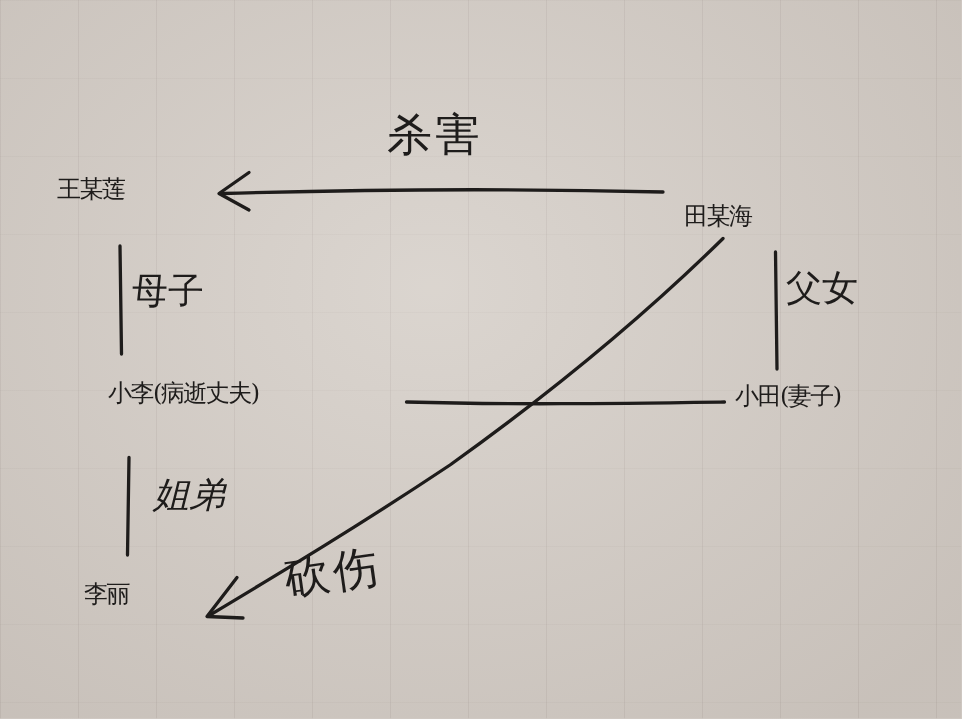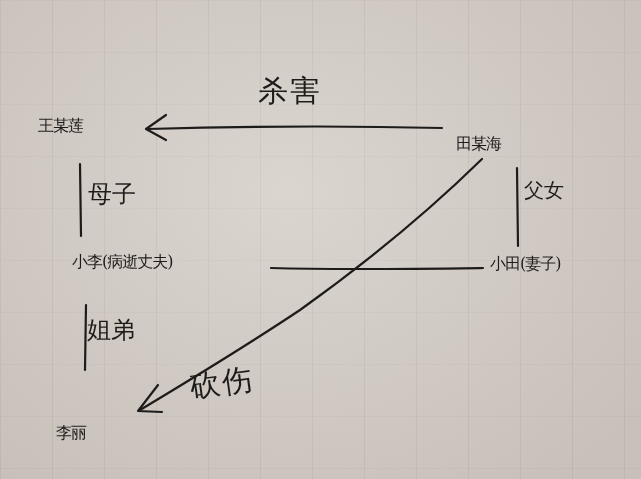--- a/index.html
+++ b/index.html
@@ -20,21 +20,21 @@
     .paper::after {
       content: ""; position: absolute; inset: 0;
       background: radial-gradient(ellipse at 45% 40%, rgba(255,255,255,0.18), rgba(120,110,105,0.12) 90%);
     }
     svg.edges { position: absolute; left: 0; top: 0; }
     .node, .edge-label {
       position: absolute; color: #1e1c1b; white-space: nowrap;
       font-family: "DejaVu Serif", serif; line-height: 1;
     }
     .node { font-size: 16px; letter-spacing: -1px; }
-    .edge-label { font-size: 20px; }
+    .edge-label { font-size: 24px; }
     .edge-label.big { font-size: 30px; letter-spacing: 2px; }
     .edge-label.small { font-size: 24px; }
   </style>
 </head>
 <body>
 
 <div class="paper"></div>
 
 <svg class="edges" width="641" height="479" viewBox="0 0 641 479">
   <g fill="none" stroke="#1e1c1b" stroke-width="2.2" stroke-linecap="round" stroke-linejoin="round">
@@ -52,19 +52,19 @@
 
     <path d="M482 159 C 430 210, 370 260, 300 310 C 240 350, 190 380, 140 410"></path>
     <path d="M158 385 L138 411 L162 412"></path>
   </g>
 </svg>
 
 <div class="node" style="left:38px; top:118px;">王某莲</div>
 <div class="node" style="left:456px; top:136px;">田某海</div>
 <div class="node" style="left:72px; top:254px;">小李(病逝丈夫)</div>
 <div class="node" style="left:490px; top:256px;">小田(妻子)</div>
-<div class="node" style="left:56px; top:388px;margin-top:37px;">李丽</div>
+<div class="node" style="left:56px; top:388px;">李丽</div>
 
 <div class="edge-label big" style="left:258px; top:76px;">杀害</div>
 <div class="edge-label small" style="left:88px; top:182px;">母子</div>
 <div class="edge-label" style="left:524px; top:180px;">父女</div>
-<div class="edge-label small" style="left:87px; top:318px;">姐弟</div>
+<div class="edge-label small" style="left:102px; top:318px;font-style:italic;">姐弟</div>
 <div class="edge-label big" style="left:190px; top:368px; transform: rotate(-8deg);">砍伤</div>
 
 </body></html>

